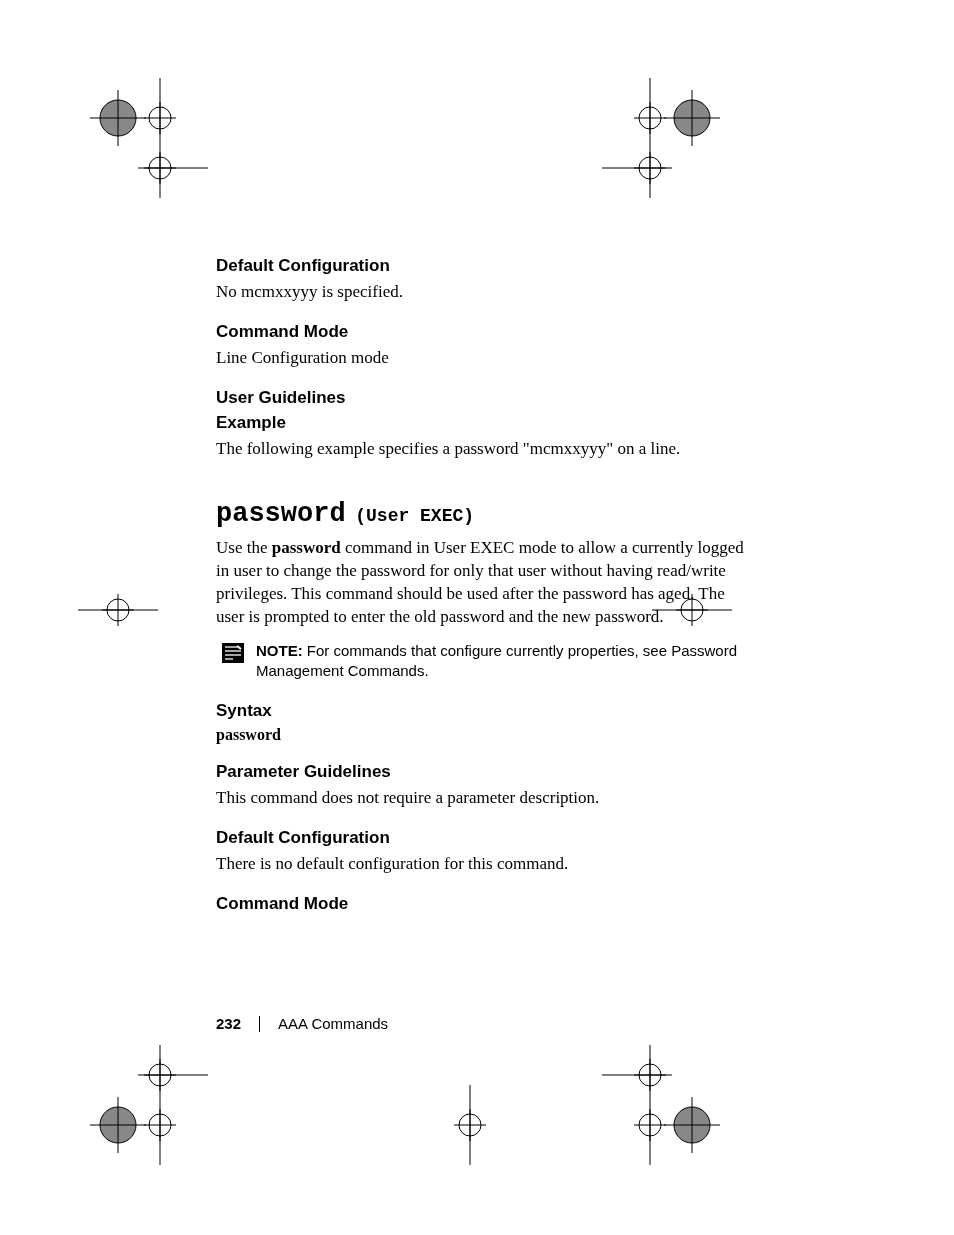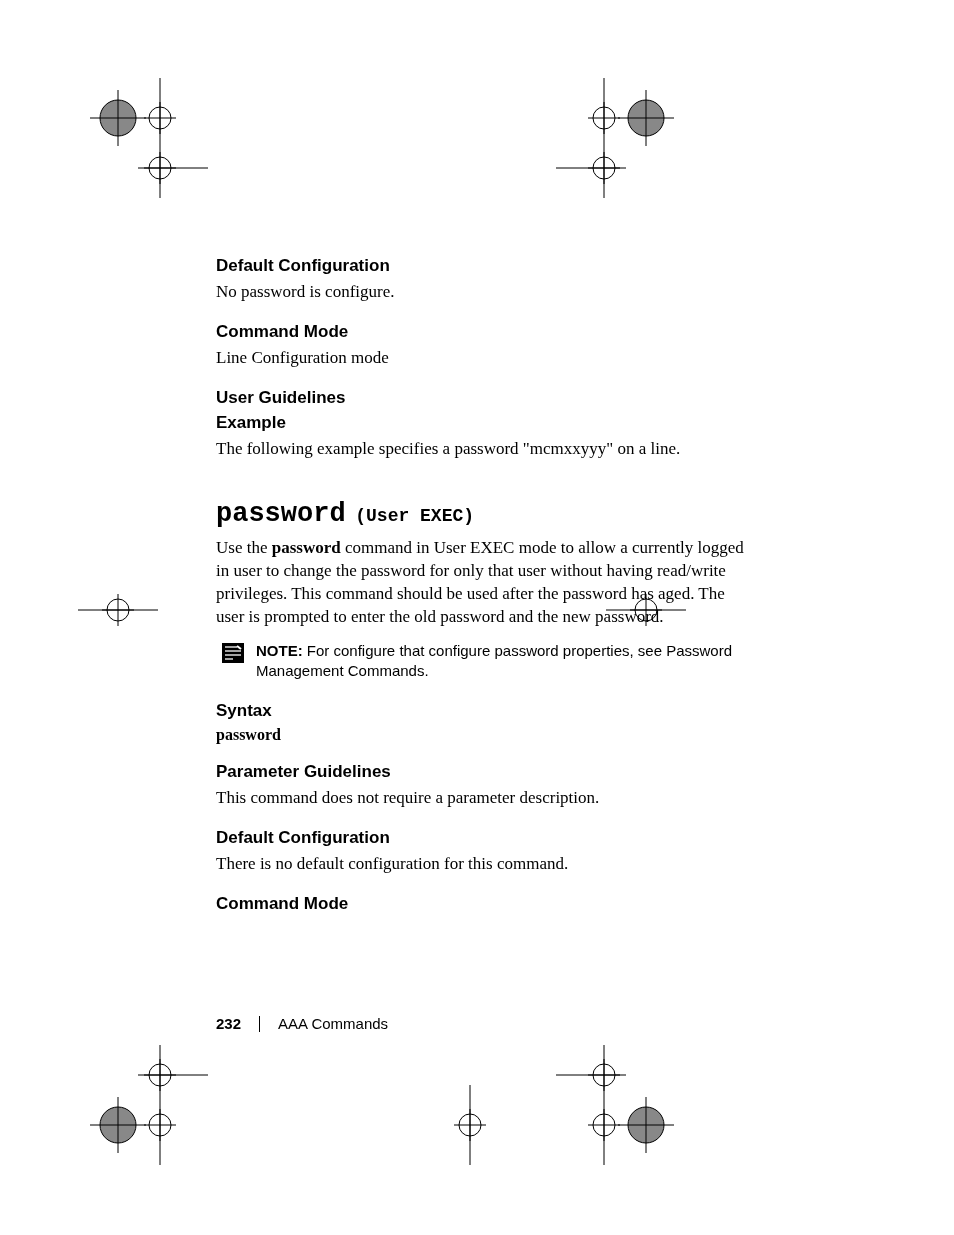--- a/index.html
+++ b/index.html
@@ -9,20 +9,21 @@
     height: 1235px;
     background: #fff;
     font-family: Georgia, "Times New Roman", serif;
     color: #000;
     position: relative;
   }
   .page {
     position: relative;
     width: 764px;
     height: 1235px;
+    padding-left: 46px;
   }
   .content {
     position: absolute;
     left: 216px;
     top: 256px;
     width: 528px;
   }
   .sec-head {
     font-family: "Helvetica Neue", Arial, sans-serif;
     font-weight: 700;
@@ -218,21 +219,21 @@
         <line x1="32" y1="80" x2="64" y2="80"></line>
         <line x1="90" y1="52" x2="90" y2="108"></line>
         <line x1="62" y1="80" x2="118" y2="80"></line>
       </g>
     </svg>
   </div>
 
   <div class="content">
 
     <div class="sec-head">Default Configuration</div>
-    <div class="body-text">No password is configure.</div>
+    <div class="body-text">No mcmxxyyy is specified.</div>
 
     <div class="sec-head">Command Mode</div>
     <div class="body-text">Line Configuration mode</div>
 
     <div class="sec-head">User Guidelines</div>
 
     <div class="sec-head">Example</div>
     <div class="body-text">The following example specifies a password "mcmxxyyy" on a line.</div>
 
     <div class="big-head">
@@ -251,21 +252,21 @@
           <g stroke="#fff" stroke-width="1.3" fill="none">
             <line x1="3" y1="4" x2="15" y2="4"></line>
             <line x1="3" y1="8" x2="19" y2="8"></line>
             <line x1="3" y1="12" x2="19" y2="12"></line>
             <line x1="3" y1="16" x2="11" y2="16"></line>
             <path d="M15 3 L19 6" stroke-width="2"></path>
           </g>
         </svg>
       </span>
       <span class="note-text">
-        <span class="lbl">NOTE:</span><span> For configure that configure password properties, see Password Management Commands.</span>
+        <span class="lbl">NOTE:</span><span> For commands that configure currently properties, see Password Management Commands.</span>
       </span>
     </div>
 
     <div class="sec-head">Syntax</div>
     <div class="syntax-word">password</div>
 
     <div class="sec-head">Parameter Guidelines</div>
     <div class="body-text">This command does not require a parameter description.</div>
 
     <div class="sec-head">Default Configuration</div>

